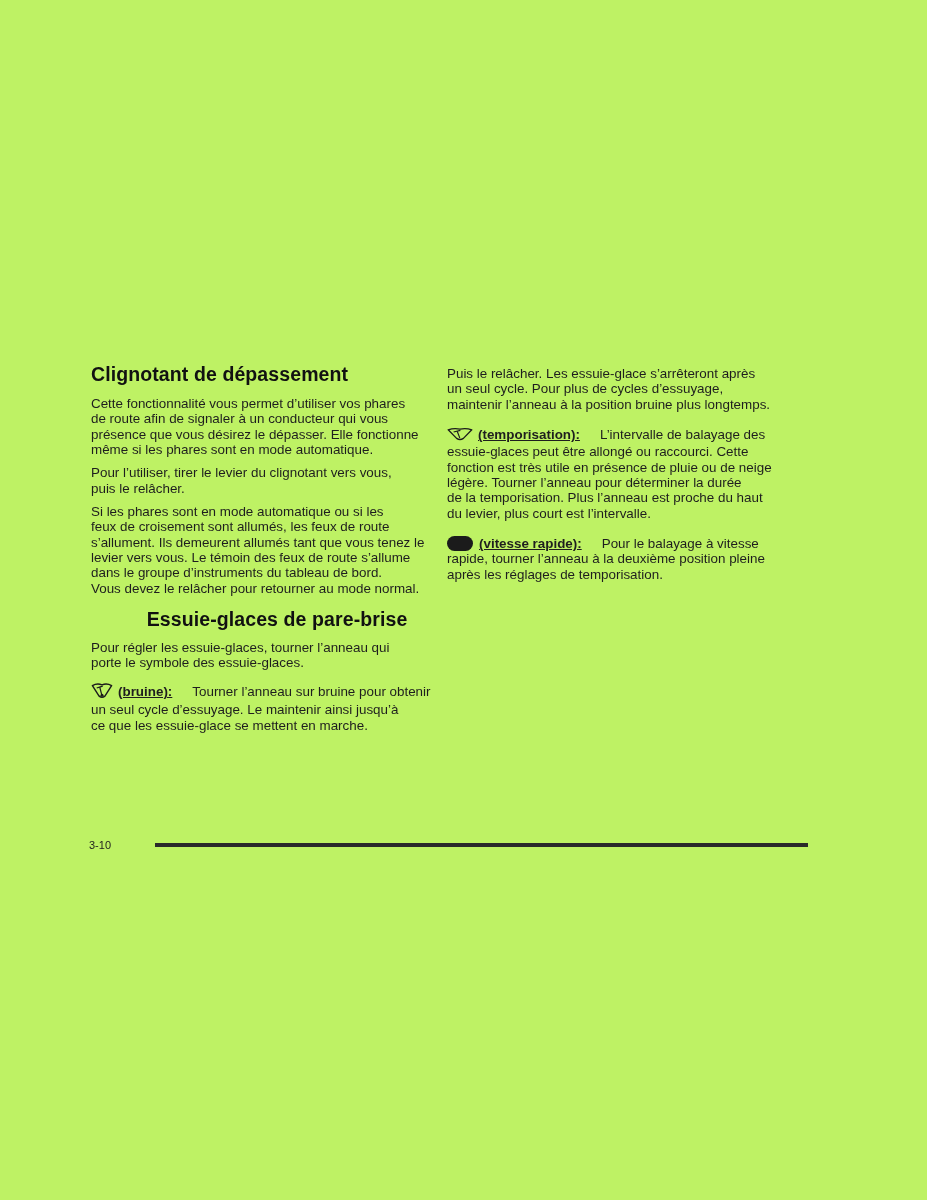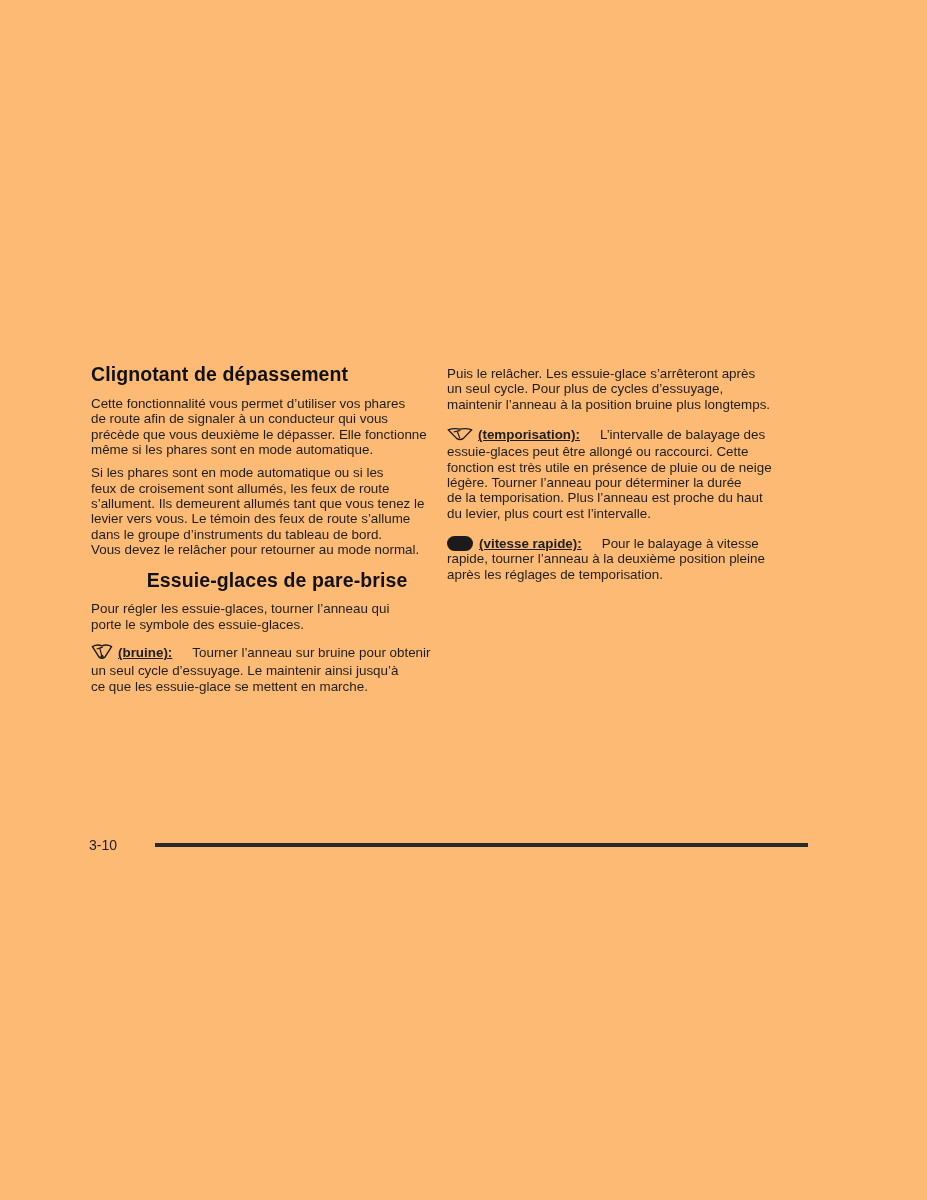--- a/index.html
+++ b/index.html
@@ -1,20 +1,20 @@
 <!DOCTYPE html>
 <html><head>
 <meta charset="utf-8">
 <style>
   html, body { margin: 0; padding: 0; background: #e8e8e8; }
   .page {
     position: relative;
     width: 927px;
     height: 1200px;
-    background: #fdba74;
+    background: #bef264;
     font-family: "Liberation Sans", "DejaVu Sans", sans-serif;
     color: #1e1e1e;
     overflow: hidden;
   }
   .col {
     position: absolute;
     width: 372px;
     font-size: 13.4px;
     line-height: 15.35px;
   }
@@ -49,21 +49,21 @@
     background: #1b1b1b;
     margin-right: 6px;
   }
   .pill-low  { width: 38px; height: 13px; border-radius: 6.5px; vertical-align: -2px; }
   .pill-high { width: 26px; height: 15px; border-radius: 7.5px; vertical-align: -3px; }
 
   .footer-page-number {
     position: absolute;
     left: 89px;
     top: 838px;
-    font-size: 14px;
+    font-size: 11px;
     line-height: 15px;
     color: #1e1e1e;
   }
   .footer-rule {
     position: absolute;
     left: 155px;
     top: 843px;
     width: 653px;
     height: 3.5px;
     background: #2a2a2a;
@@ -73,23 +73,25 @@
 <body>
 
 <div class="page">
 
   <div class="col col-left">
 
     <h1 class="section-heading">Clignotant de dépassement</h1>
 
     <p class="para">Cette fonctionnalité vous permet d’utiliser vos phares
 de route afin de signaler à un conducteur qui vous
-précède que vous deuxième le dépasser. Elle fonctionne
+présence que vous désirez le dépasser. Elle fonctionne
 même si les phares sont en mode automatique.</p>
 
+    <p class="para">Pour l’utiliser, tirer le levier du clignotant vers vous,
+puis le relâcher.</p>
 
     <p class="para">Si les phares sont en mode automatique ou si les
 feux de croisement sont allumés, les feux de route
 s’allument. Ils demeurent allumés tant que vous tenez le
 levier vers vous. Le témoin des feux de route s’allume
 dans le groupe d’instruments du tableau de bord.
 Vous devez le relâcher pour retourner au mode normal.</p>
 
     <h1 class="section-heading heading-2">Essuie-glaces de pare-brise</h1>
 

